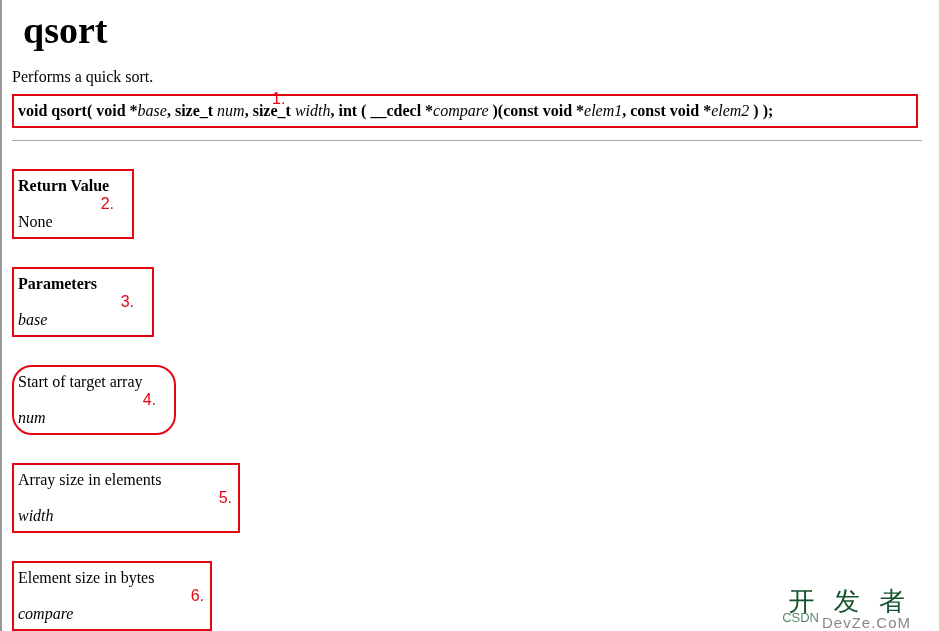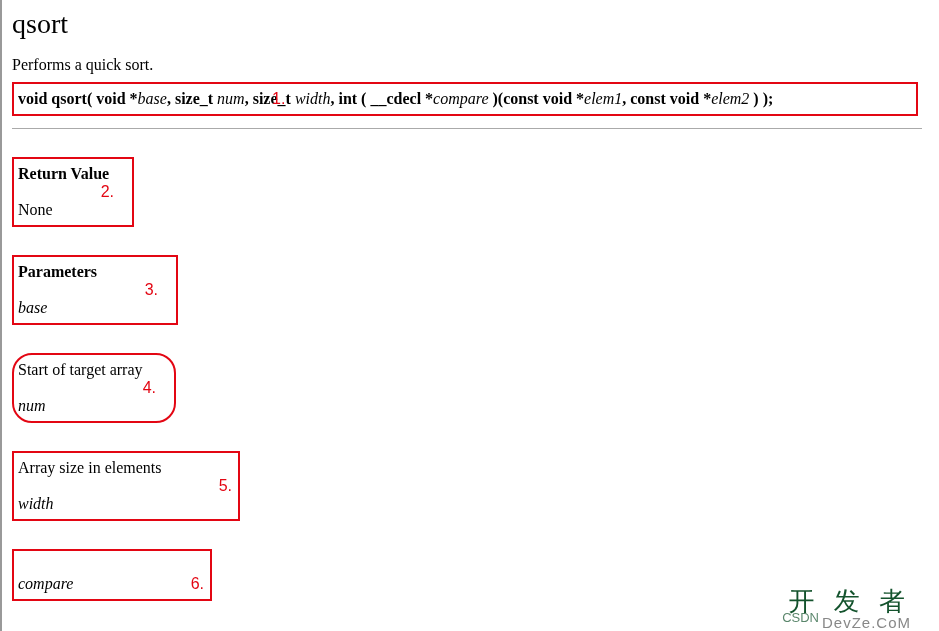--- a/index.html
+++ b/index.html
@@ -9,23 +9,24 @@
       color: #000;
       background: #fff;
       width: 939px;
       height: 631px;
       position: relative;
       border-left: 2px solid #999;
       padding: 8px 10px;
       overflow: hidden;
     }
     .title {
-      font-size: 28px;
-      font-weight: normal;
+      font-size: 38px;
+      font-weight: bold;
       margin-bottom: 16px;
+      margin-left: 11px;
     }
     .desc {
       font-size: 16px;
       margin-bottom: 8px;
     }
     .sig-box {
       border: 2px solid #e30613;
       padding: 4px 4px;
       margin-top: 4px;
       margin-bottom: 12px;
@@ -109,38 +110,39 @@
   <span id="sig-content"><span class="b">void qsort( void *</span><span class="i">base</span><span class="b">, size_t </span><span class="i">num</span><span class="b">, size_t </span><span class="i">width</span><span class="b">, int ( __cdecl *</span><span class="i">compare</span><span class="b"> )(const void *</span><span class="i">elem1</span><span class="b">, const void *</span><span class="i">elem2</span><span class="b"> ) );</span></span>
 </div>
 <hr class="hr-under-sig">
 
 <div class="section-box" id="box-b2" style="width: 122px;">
   <div class="heading">Return Value</div>
   <div class="body">None</div>
   <span class="box-annot" style="right:18px; top:24px;">2.</span>
 </div>
 
-<div class="section-box" id="box-b3" style="width: 166px;">
+<div class="section-box" id="box-b3" style="width: 142px;">
   <div class="heading">Parameters</div>
   <div class="body italic">base</div>
   <span class="box-annot" style="right:18px; top:24px;">3.</span>
 </div>
 
 <div class="section-box" id="box-b4" style="width: 164px; border-radius: 20px;">
   <div class="heading" style="font-weight:normal;">Start of target array</div>
   <div class="body italic">num</div>
   <span class="box-annot" style="right:18px; top:24px;">4.</span>
 </div>
 
 <div class="section-box" id="box-b5" style="width: 228px;">
   <div class="heading" style="font-weight:normal;">Array size in elements</div>
   <div class="body italic">width</div>
   <span class="box-annot" style="right:6px; top:24px;">5.</span>
 </div>
 
 <div class="section-box" id="box-b6" style="width: 200px;">
+  <div class="heading" style="font-weight:normal;">Element size in bytes</div>
   <div class="body italic">compare</div>
   <span class="box-annot" style="right:6px; top:24px;">6.</span>
 </div>
 
 <div class="watermark-csdn">CSDN</div>
 <div class="watermark-cn">开 发 者</div>
 <div class="watermark-en">DevZe.CoM</div>
 
 </body></html>

